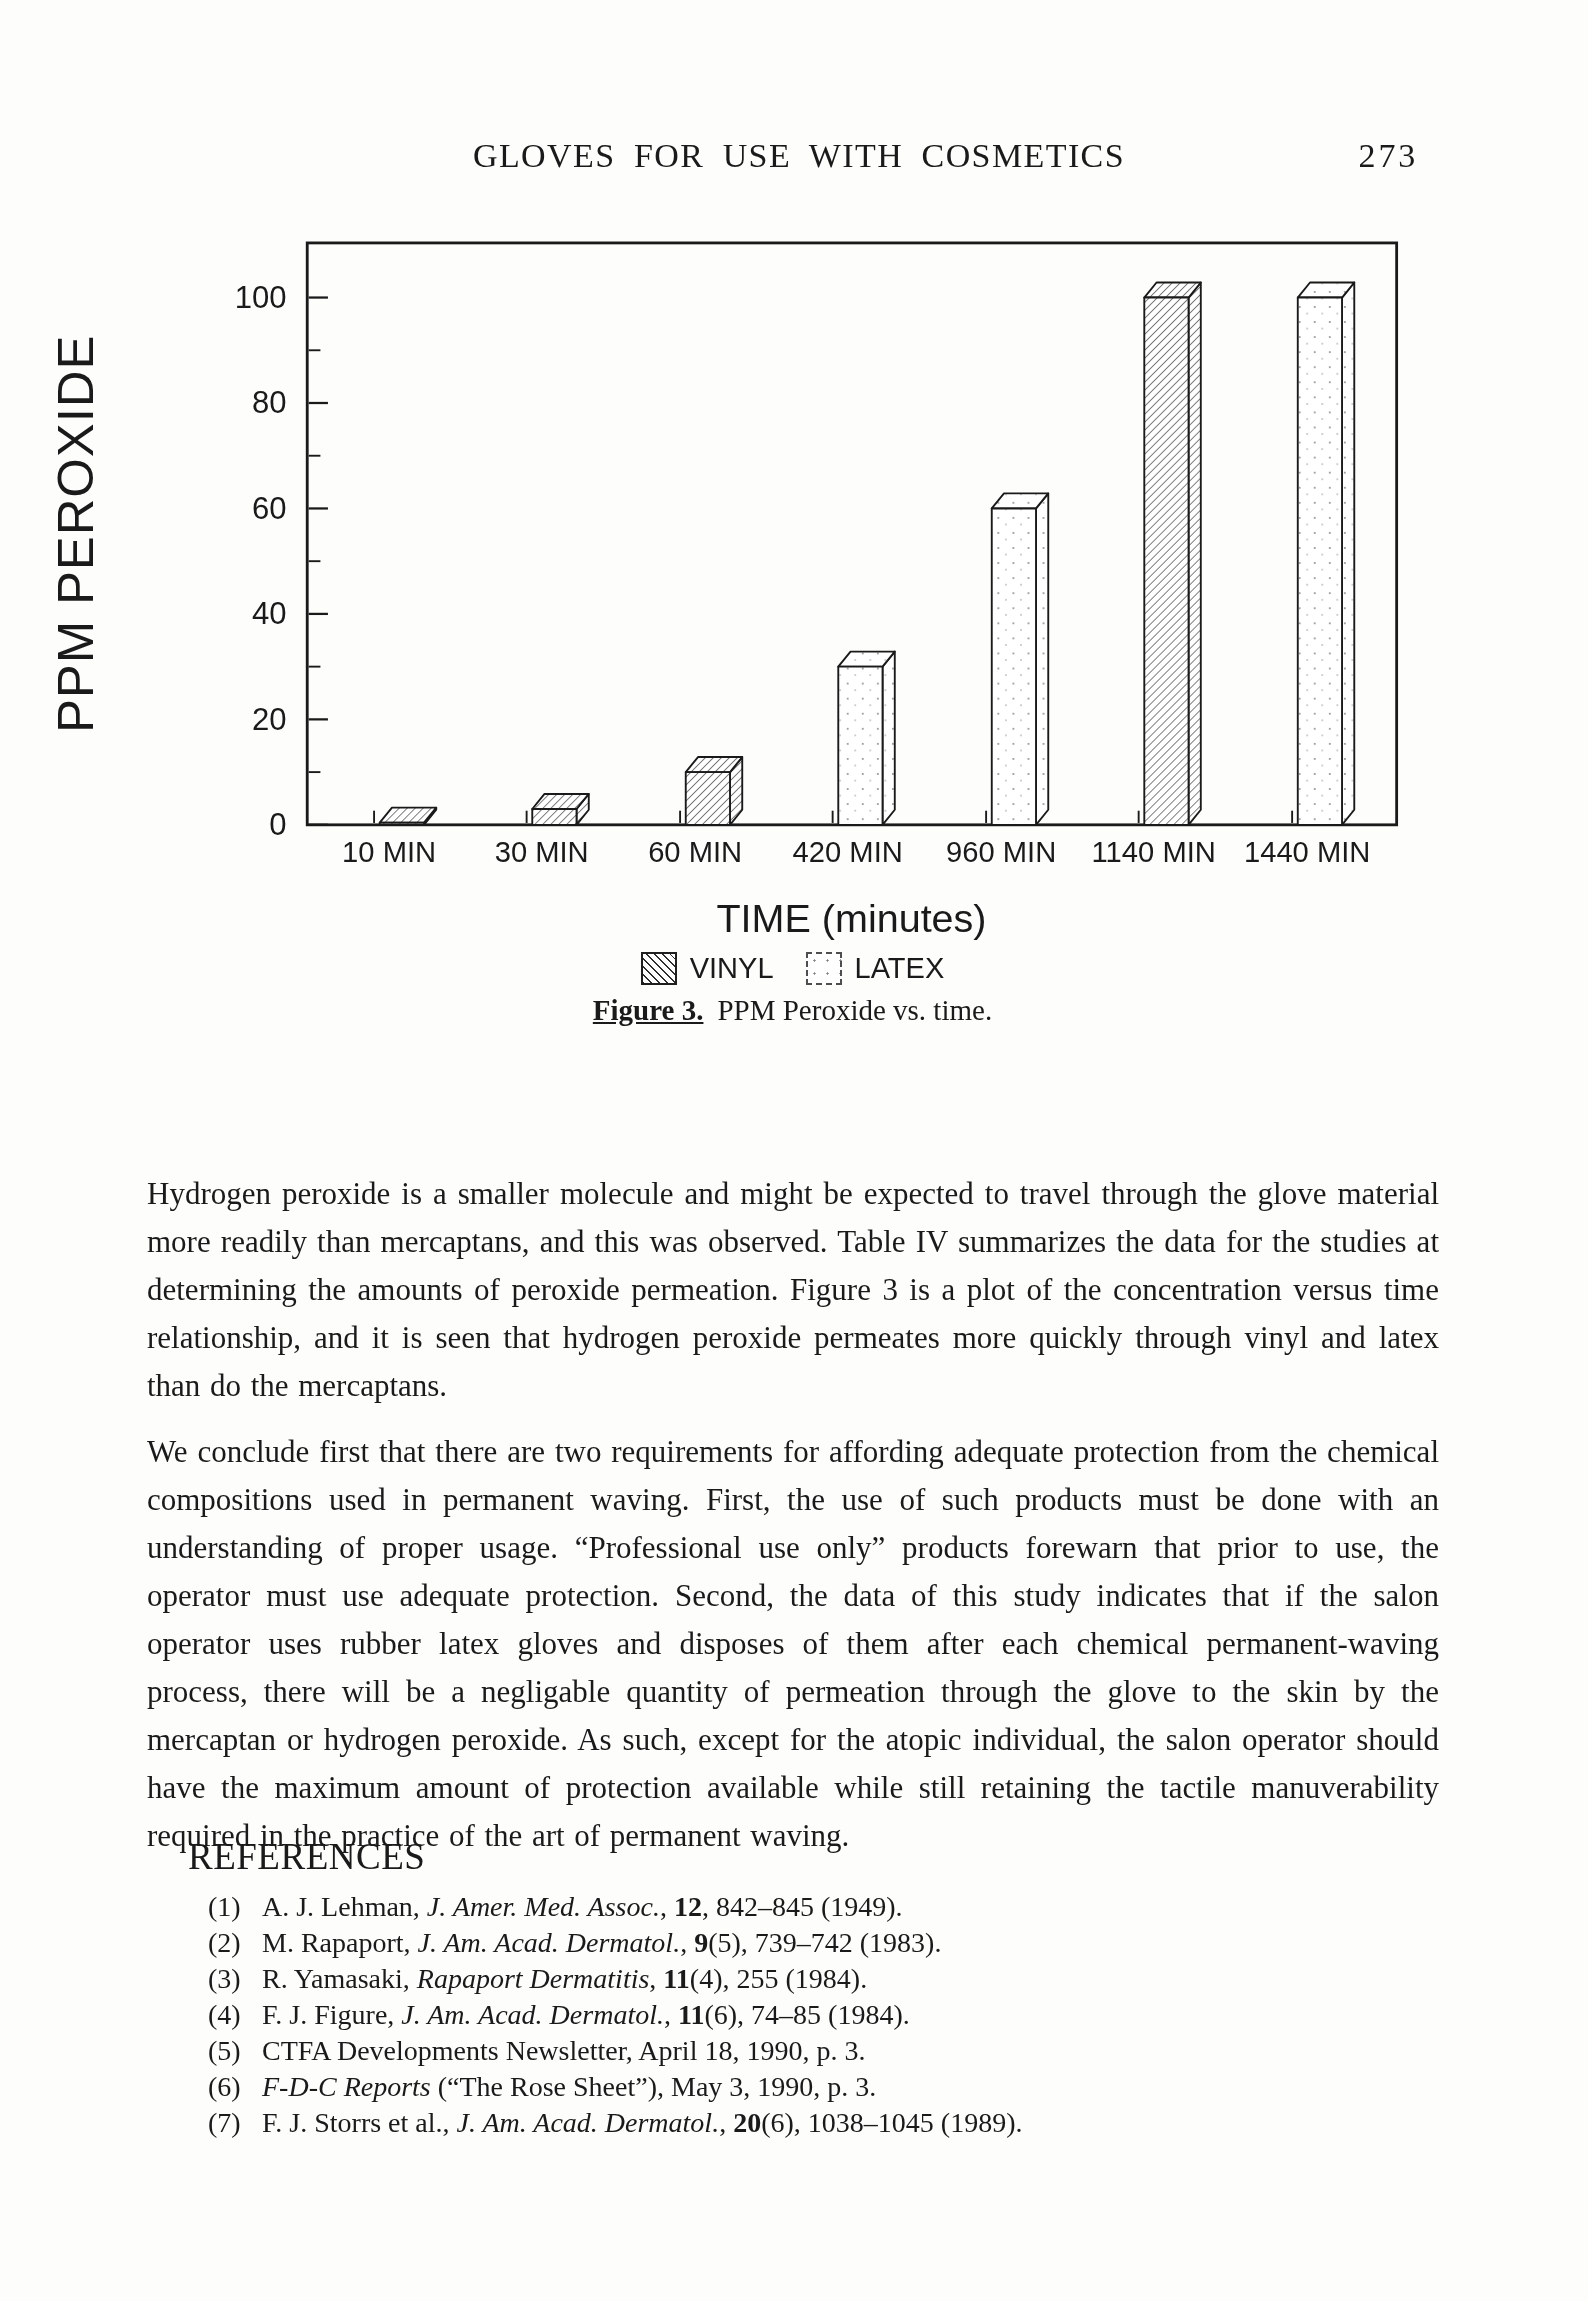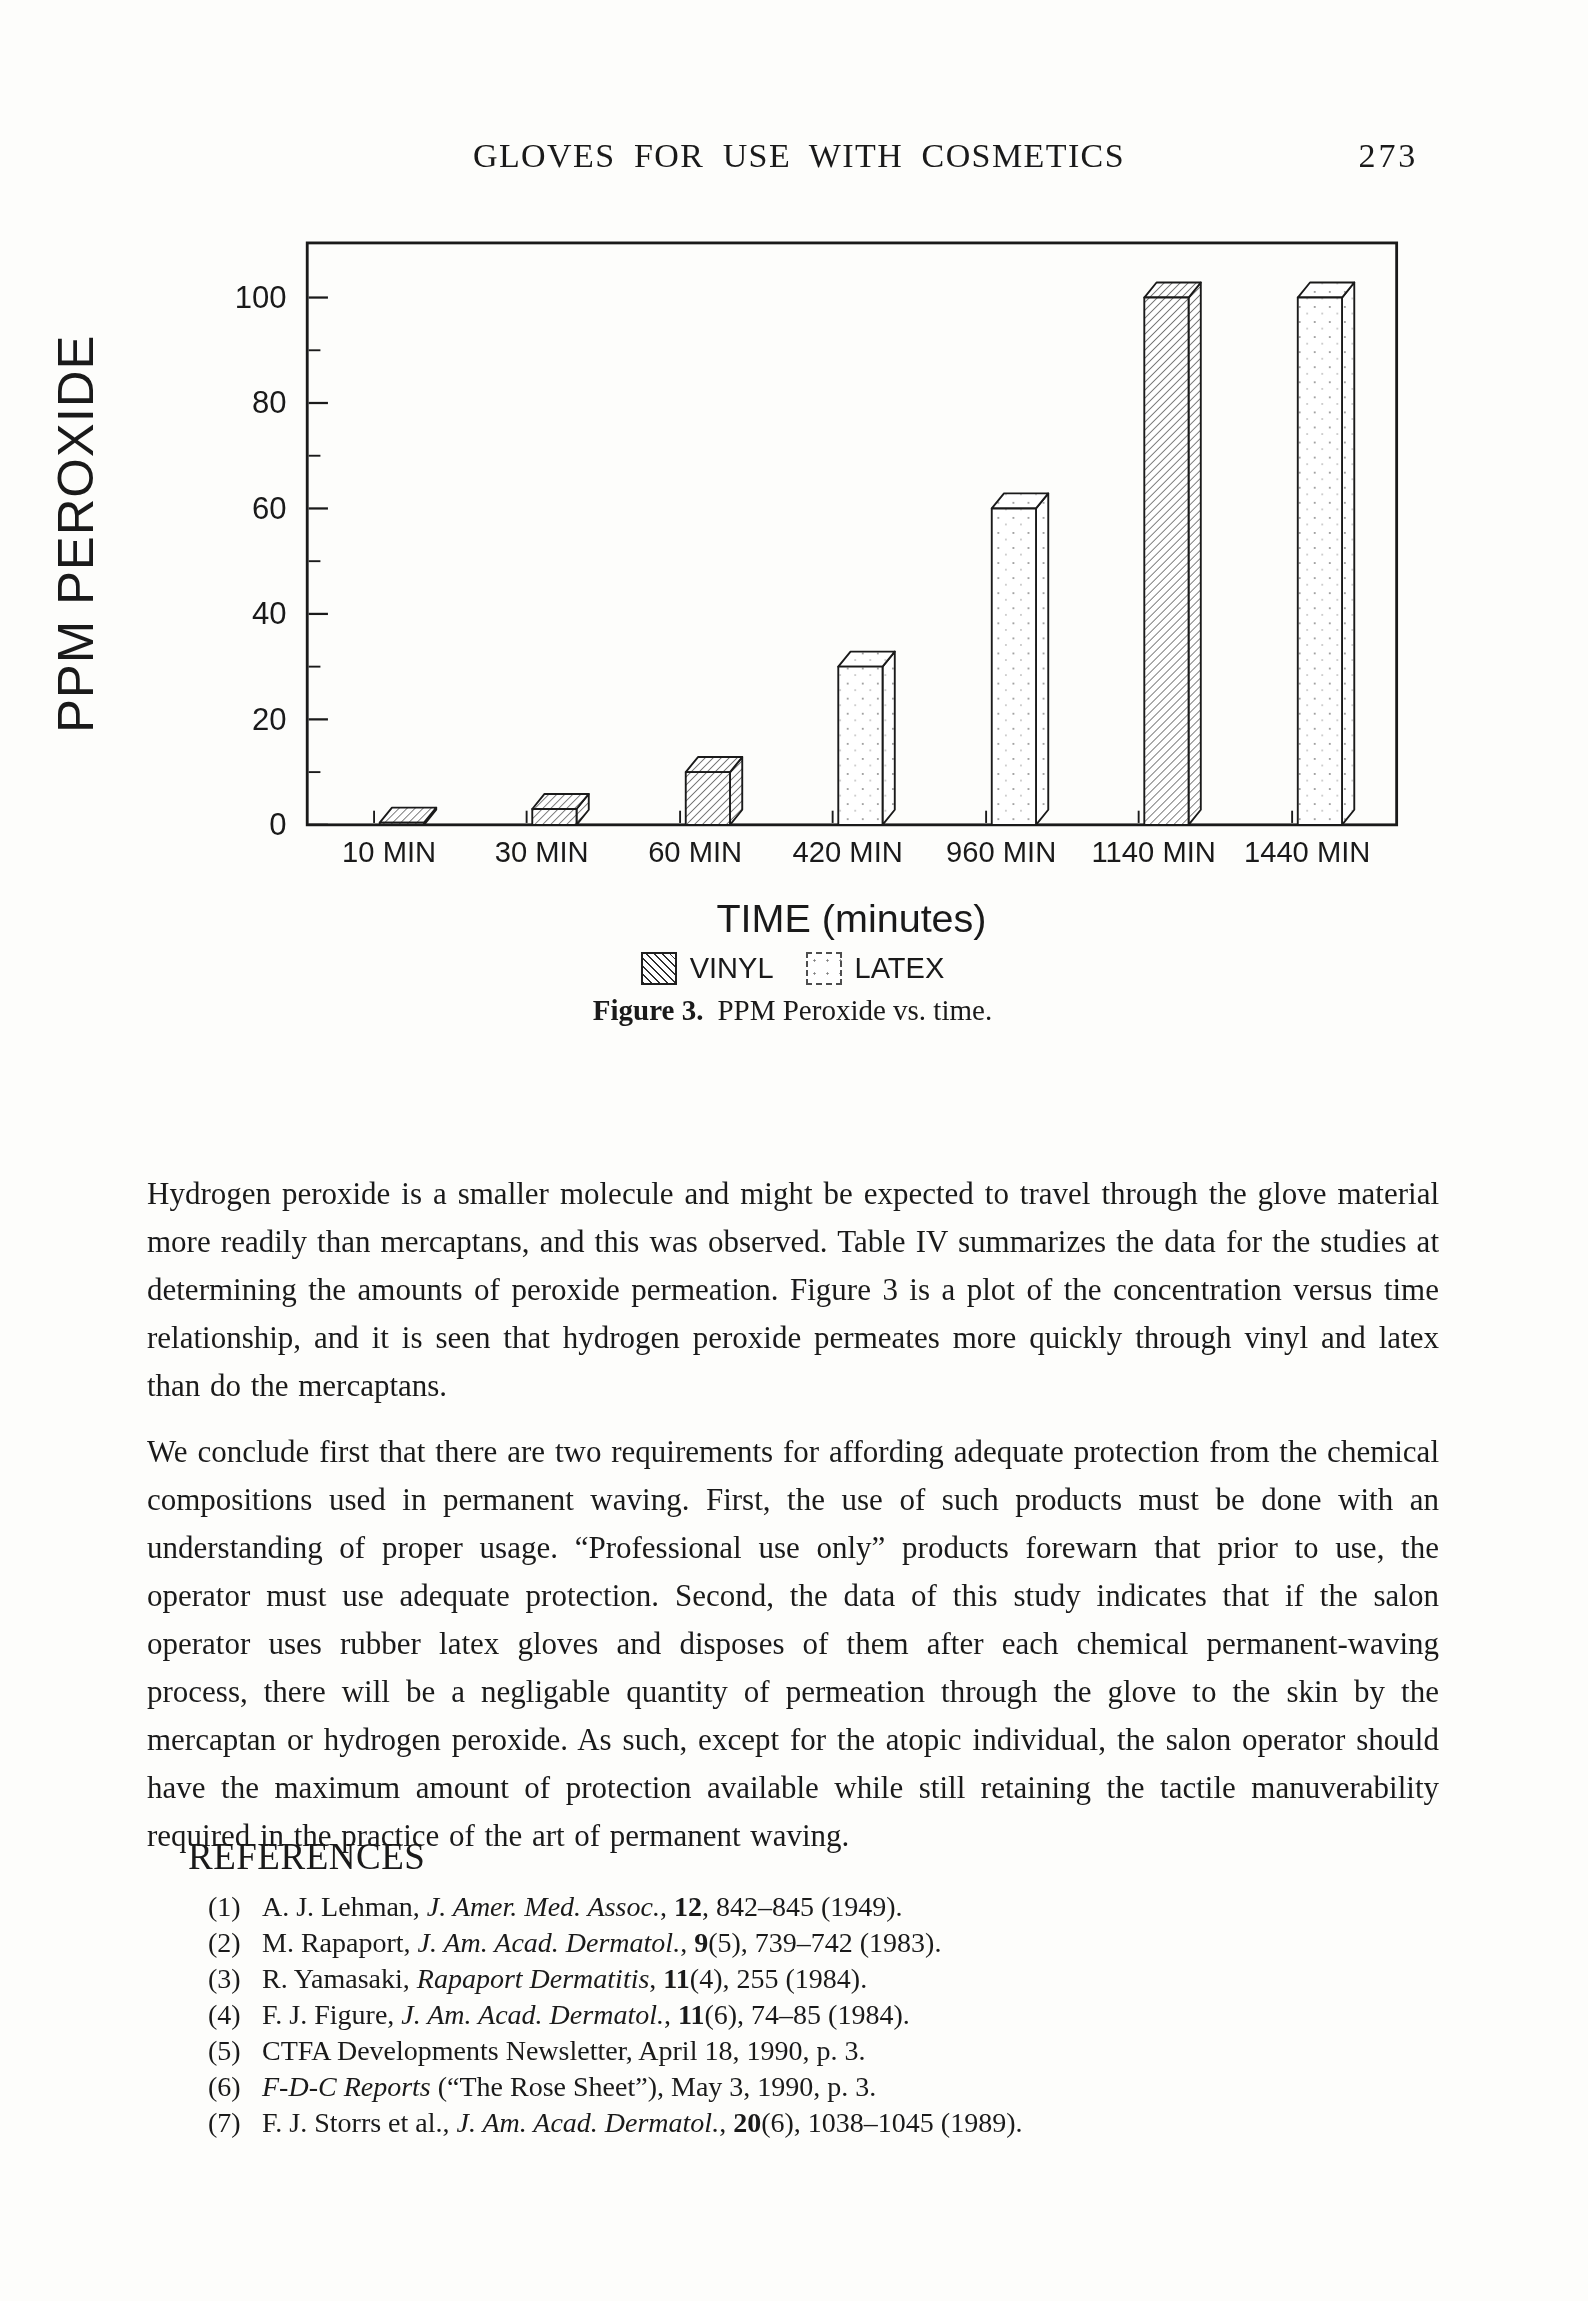--- a/index.html
+++ b/index.html
@@ -17,21 +17,21 @@
   #chart-svg{position:absolute;left:0;top:0;width:1589px;height:951px;}
   #chart-svg text{font-family:"Liberation Sans","DejaVu Sans",sans-serif;}
   .legend{position:absolute;top:952px;left:146px;width:1293px;display:flex;justify-content:center;
           align-items:center;font-family:"Liberation Sans","DejaVu Sans",sans-serif;font-size:29px;}
   .swatch{width:36px;height:33px;display:inline-block;box-sizing:border-box;}
   .swatch-vinyl{border:2.8px solid #1f1f1f;margin-right:13px;background-color:#fff;
       background-image:repeating-linear-gradient(45deg,#2e2e2e 0 1.1px,rgba(0,0,0,0) 1.1px 5.6px);}
   .swatch-latex{border:2.8px dashed #4e4e4e;margin:0 13px 0 32px;background-color:#fff;
       background-image:radial-gradient(#7e7e7e 0.9px,rgba(0,0,0,0) 1.3px);background-size:13px 13px;}
   .caption{position:absolute;top:994px;left:146px;width:1293px;text-align:center;font-size:29px;}
-  .caption-label{font-weight:bold;margin-right:14px;}
+  .caption-label{font-weight:bold;margin-right:14px;text-decoration:underline;}
 
   
   .body-text{position:absolute;top:1170px;left:147px;width:1292px;font-size:31px;line-height:48px;
              text-align:justify;word-spacing:1.9px;}
   .body-text p{margin:0;}
   .body-text p + p{margin-top:18px;}
 
   
   .refs-heading{position:absolute;top:1835px;left:188px;margin:0;font-size:37px;font-weight:normal;letter-spacing:0.5px;}
   .refs{position:absolute;top:1889px;left:208px;width:1262px;margin:0;padding:0;list-style:none;

